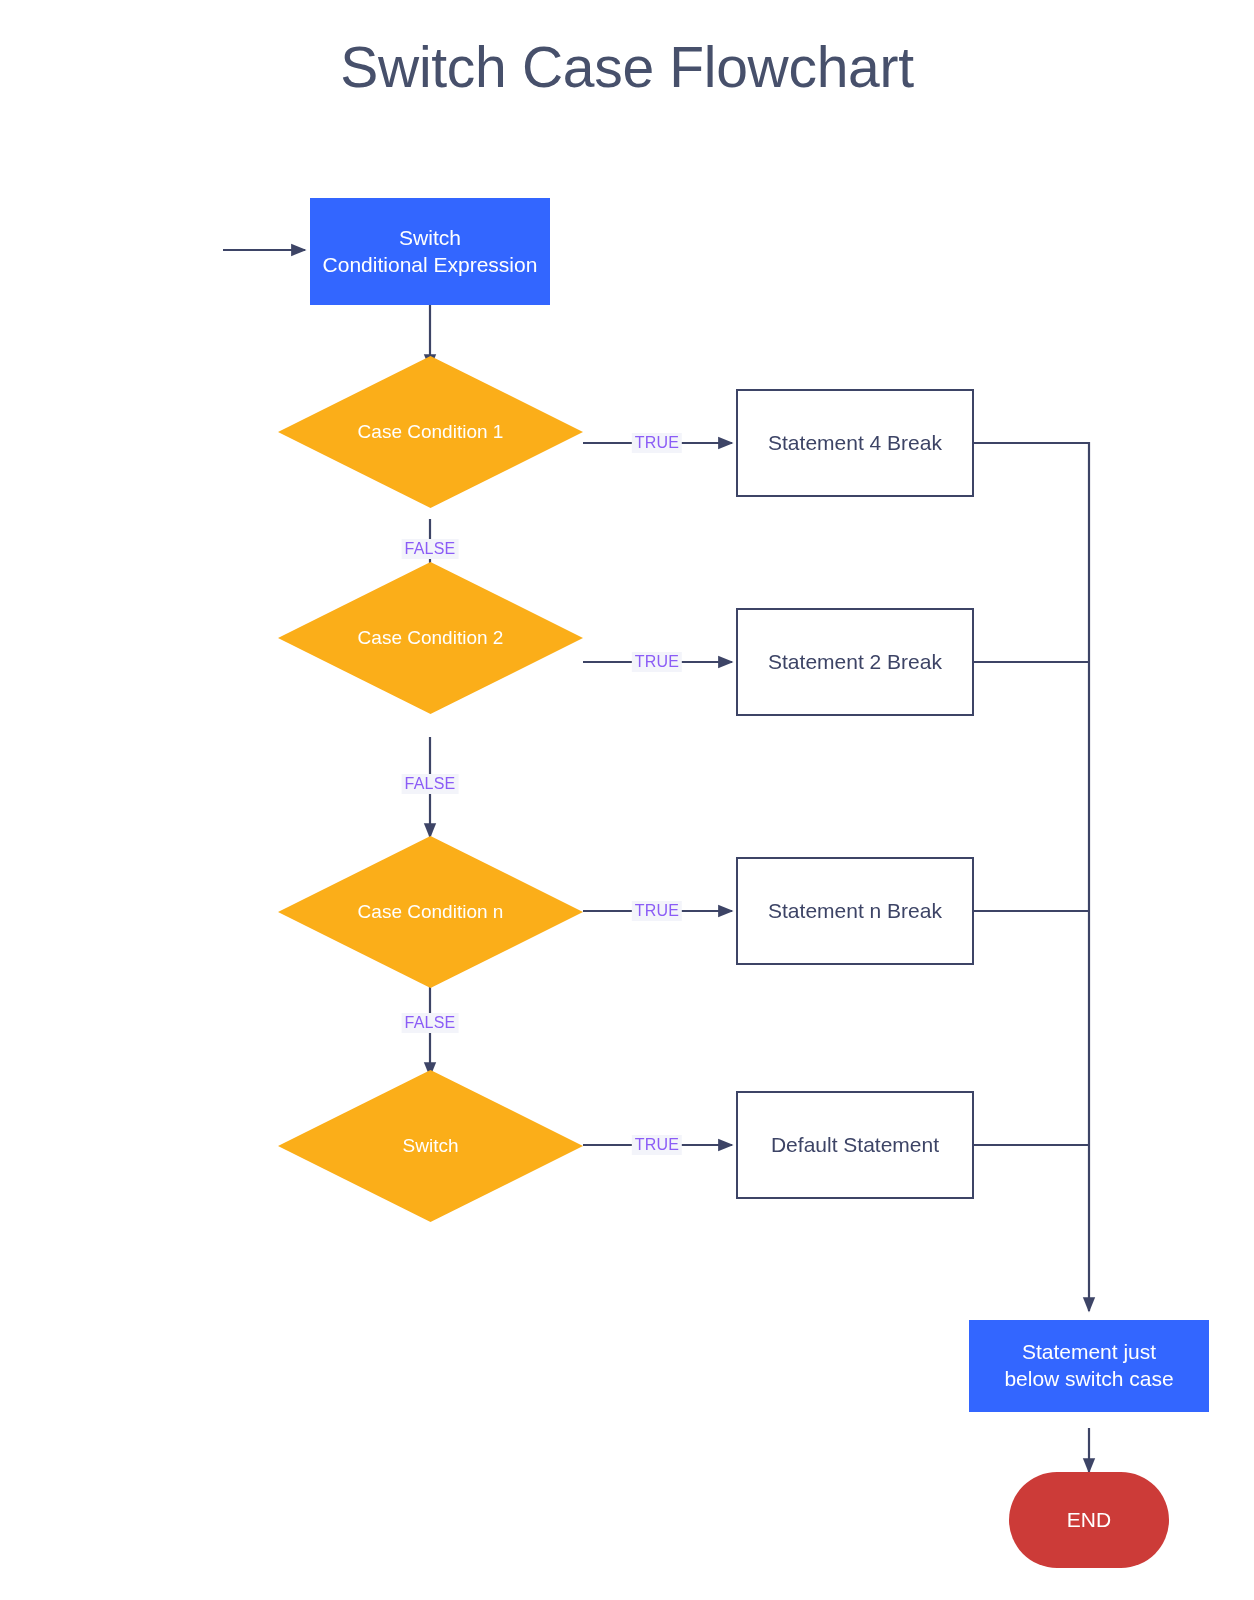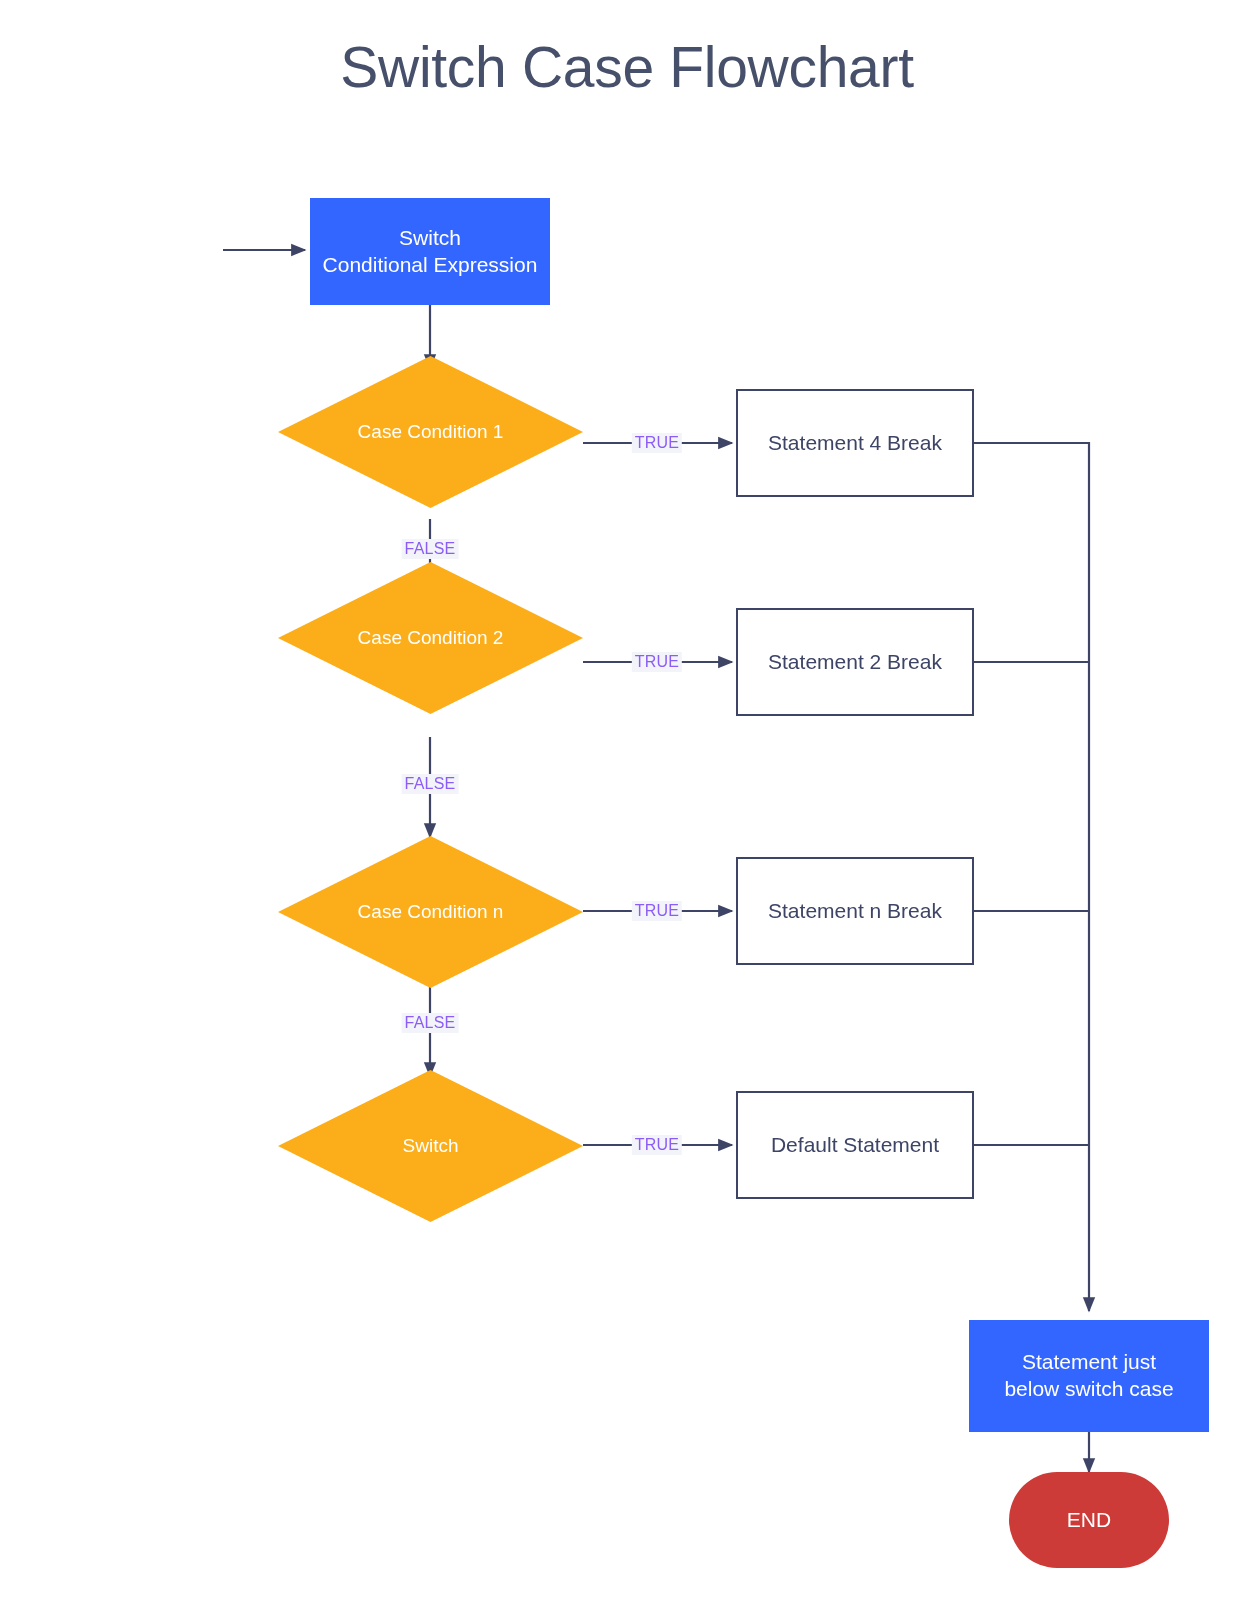--- a/index.html
+++ b/index.html
@@ -181,21 +181,21 @@
   </div>
 
   <div class="node statement" style="left:736px; top:857px; width:238px; height:108px;">
     <span>Statement n Break</span>
   </div>
 
   <div class="node statement" style="left:736px; top:1091px; width:238px; height:108px;">
     <span>Default Statement</span>
   </div>
 
-  <div class="node process" style="left:969px; top:1320px; width:240px; height:112px;align-items:center;">
+  <div class="node process" style="left:969px; top:1320px; width:240px; height:92px;align-items:center;">
     <span>Statement just
 below switch case</span>
   </div>
 
   <div class="node pill pill-end" style="left:1009px; top:1472px; width:160px; height:96px;text-align:center;">
     <span>END</span>
   </div>
 
 </div>
 

